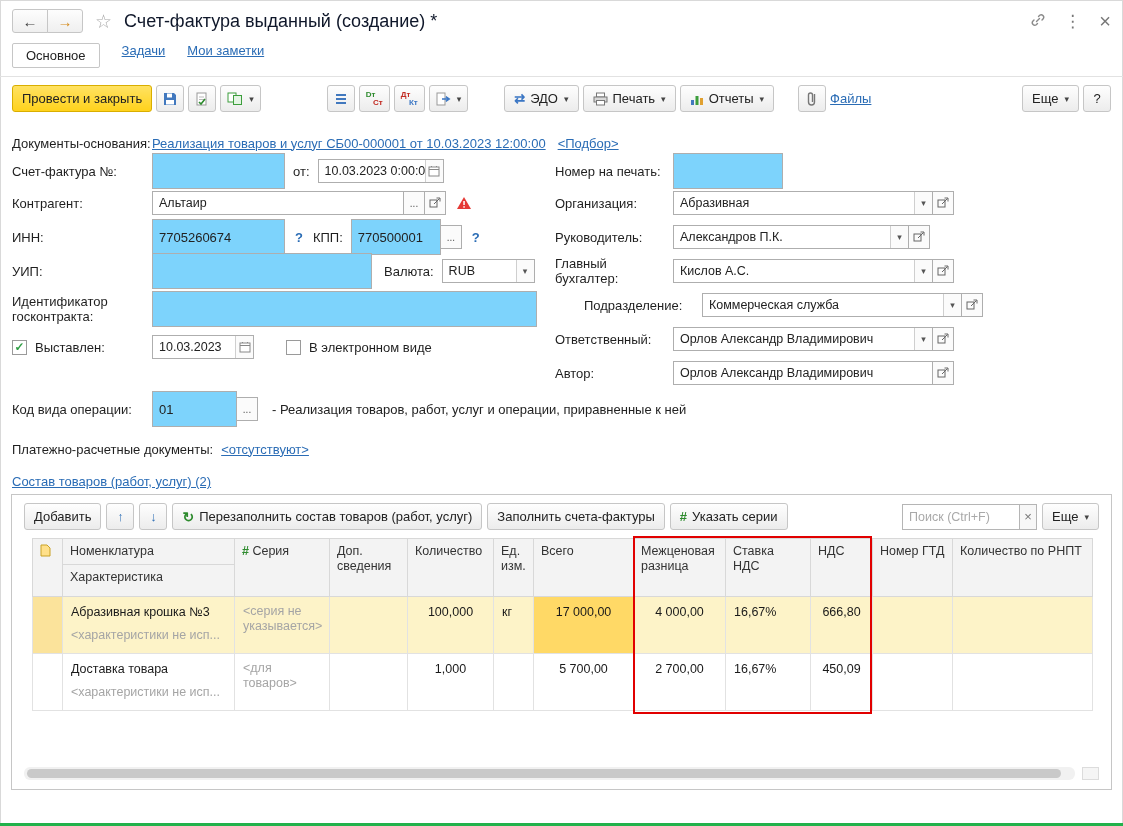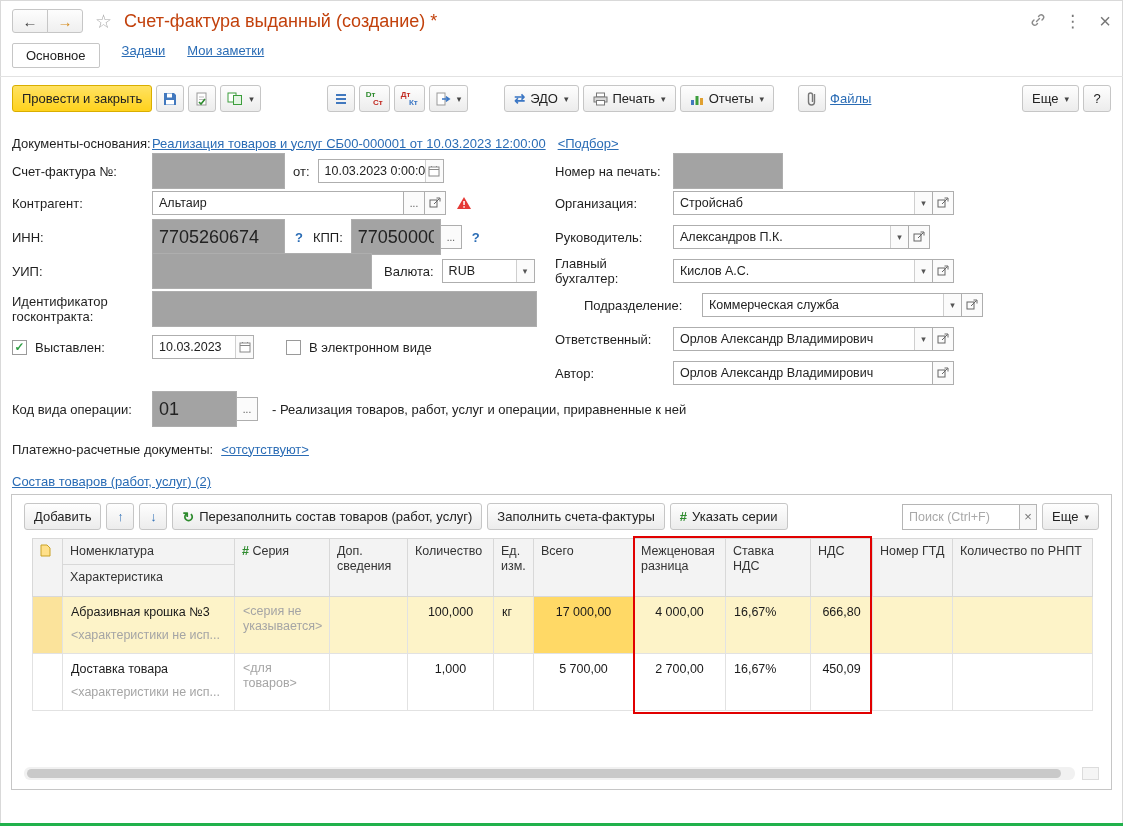--- a/index.html
+++ b/index.html
@@ -12,21 +12,21 @@
   button { font:inherit; cursor:pointer; }
 
   
   .titlebar { height:42px; display:flex; align-items:center; padding:0 12px; gap:6px; }
   .navpair { display:flex; }
   .navbtn { width:36px; height:24px; border:1px solid #c6c6c6; background:linear-gradient(#fdfdfd,#efefef);
             display:flex; align-items:center; justify-content:center; font-size:15px; color:#3c3c3c; padding:0; }
   .navbtn.back { border-radius:3px 0 0 3px; }
   .navbtn.fwd  { border-radius:0 3px 3px 0; margin-left:-1px; color:#d58c1e; }
   .star { font-size:19px; color:#a8a8a8; margin:0 6px; cursor:pointer; }
-  .title { font-size:18px; color:#c2410c; font-weight:400; white-space:nowrap; }
+  .title { font-size:18px; color:#0f172a; font-weight:400; white-space:nowrap; }
   .tb-right { margin-left:auto; display:flex; align-items:center; gap:18px; color:#777; }
   .menu-dots { font-size:17px; cursor:pointer; }
   .close-x { font-size:20px; cursor:pointer; line-height:1; }
 
   
   .tabs { display:flex; align-items:flex-start; gap:22px; padding:1px 12px 8px; border-bottom:1px solid #e2e2e2; }
   .tab-active { border:1px solid #c6c6c6; background:#fff; padding:4px 13px; border-radius:2px; color:#222; cursor:pointer; }
   .tab-link { color:#2a6cb5; text-decoration:underline; cursor:pointer; }
 
   
@@ -51,21 +51,21 @@
   .fr { position:absolute; display:flex; align-items:center; height:26px; }
   .lbl { color:#1f1f1f; }
   .lbl-l { width:140px; flex:none; line-height:15px; }
   .lbl-r { width:118px; flex:none; }
   .fld { display:flex; align-items:stretch; height:24px; border:1px solid #aeaeae; background:#fff; flex:none; }
   .fld .txt { padding:4px 6px; flex:1; overflow:hidden; white-space:nowrap; font-size:12.5px; }
   .ibtn { width:18px; border-left:1px solid #cfcfcf; background:#fbfbfb; display:flex; align-items:center;
           justify-content:center; color:#555; font-size:9px; cursor:pointer; flex:none; }
   .sqbtn { width:22px; height:24px; border:1px solid #aeaeae; background:#fbfbfb; display:flex; align-items:center;
            justify-content:center; margin-left:-1px; cursor:pointer; color:#555; font-size:10px; padding:0; flex:none; }
-  input.ti { height:36px; border:1px solid #aeaeae; padding:0 6px; font:inherit; font-size:18px; color:#222; background:#a3a3a3; }
+  input.ti { height:36px; border:1px solid #aeaeae; padding:0 6px; font:inherit; font-size:13px; color:#222; background:#7dd3fc; }
   input::placeholder { color:#a9a9a9; }
   .cb { width:15px; height:15px; border:1px solid #9a9a9a; background:#fff; display:flex; align-items:center;
         justify-content:center; font-size:12px; line-height:12px; color:#2f9e44; font-weight:bold; cursor:pointer; flex:none; }
   .qmark { color:#2a6cb5; font-weight:bold; cursor:pointer; }
   .desc { margin-left:14px; white-space:nowrap; }
 
   
   .goods-row { padding:2px 12px; height:22px; }
   .panel { margin:0 11px; height:296px; border:1px solid #c6c6c6; position:relative; background:#fff; }
   .ptoolbar { display:flex; align-items:center; gap:5px; padding:8px 12px; }
@@ -334,21 +334,21 @@
   </div>
 
   <div class="fr" style="left:555px; top:38px;">
     <span class="lbl lbl-r">Номер на печать:</span>
     <input class="ti" style="width: 110px;" value="">
   </div>
 
   <div class="fr" style="left:555px; top:70px;">
     <span class="lbl lbl-r">Организация:</span>
     <div class="fld" style="width:260px;">
-      <span class="txt">Стройснаб</span>
+      <span class="txt">Абразивная</span>
       <span class="ibtn">▾</span>
     </div>
     <button class="sqbtn">
       <svg width="12" height="12" viewBox="0 0 12 12">
           <rect x="1" y="3" width="7" height="7" fill="none" stroke="#666"></rect>
           <path d="M5 7 L10.5 1.5 M7.5 1h3.5v3.5" stroke="#666" fill="none"></path>
         </svg>
     </button>
   </div>
 

